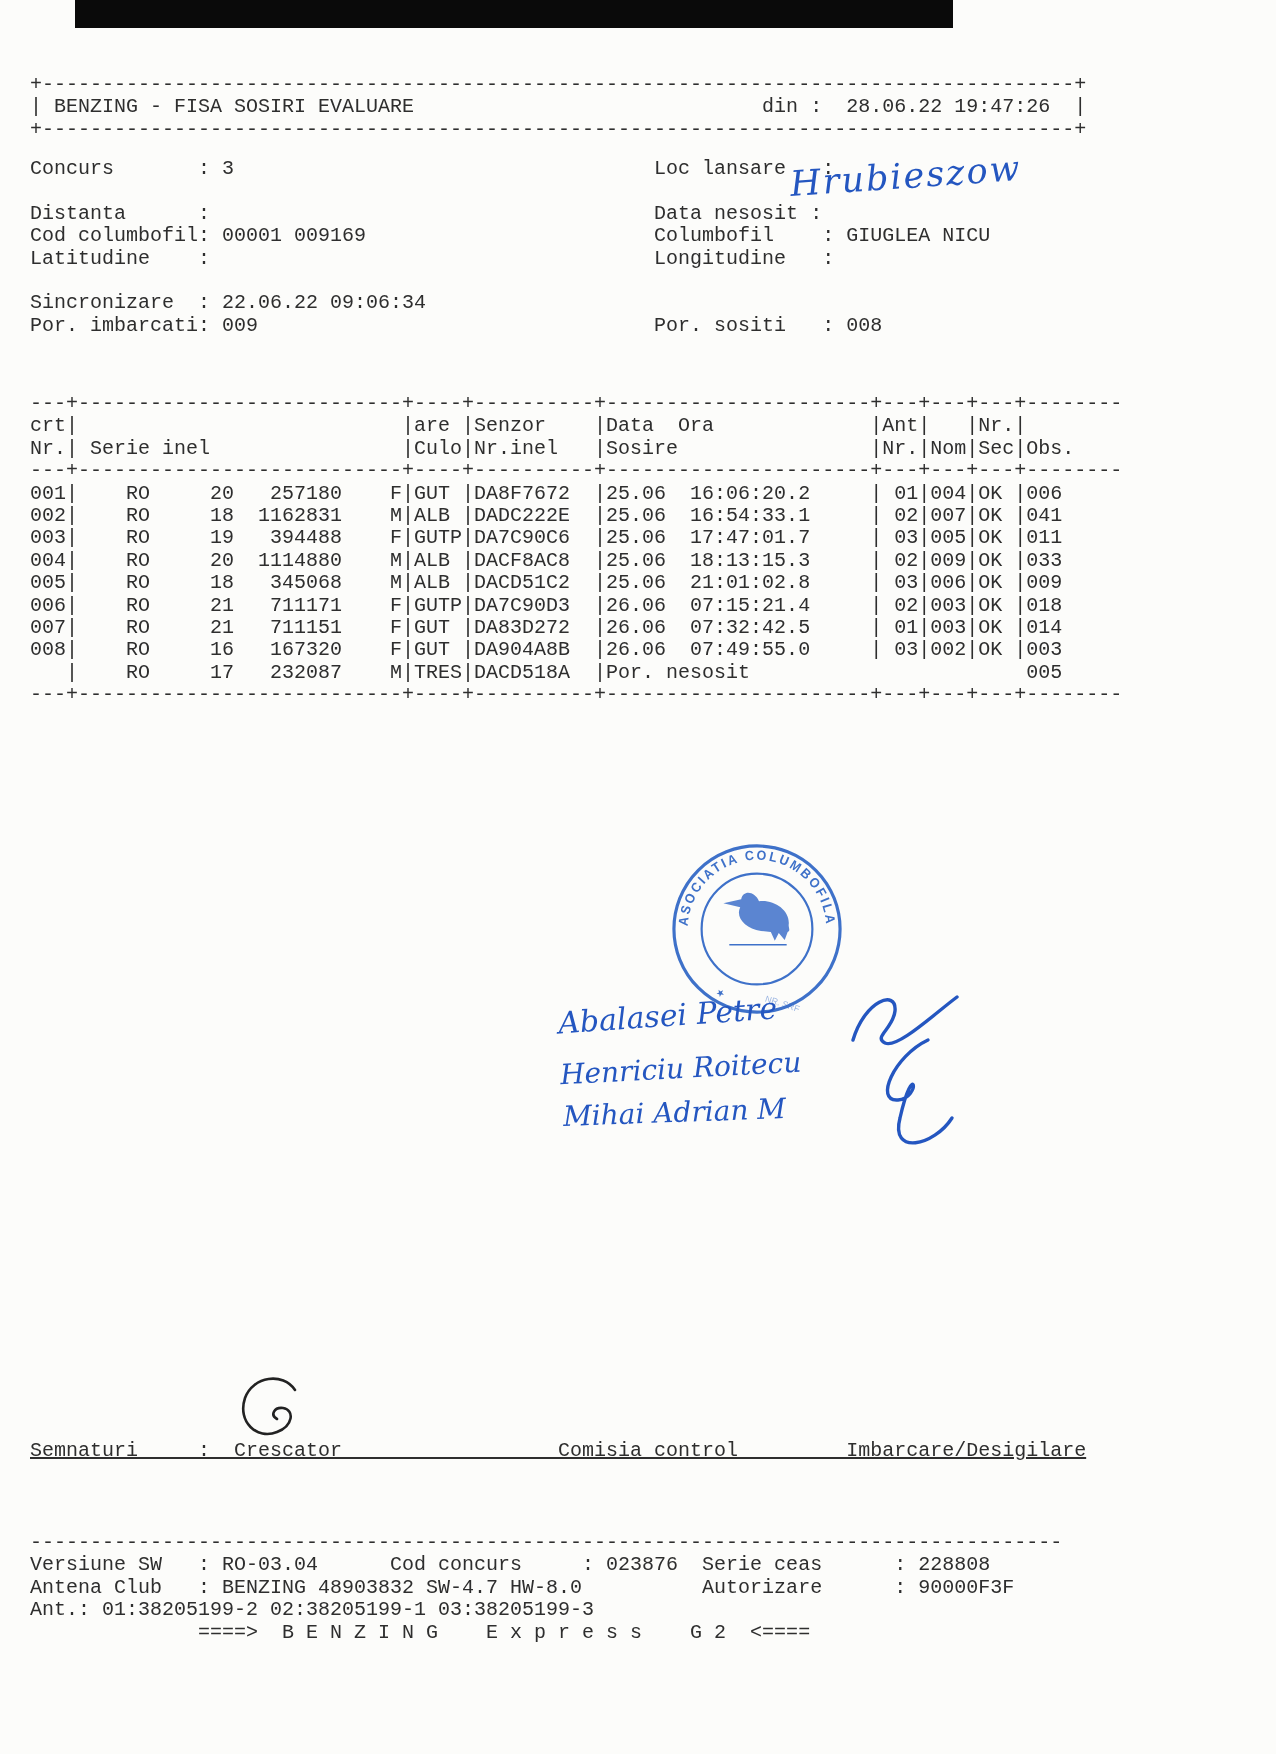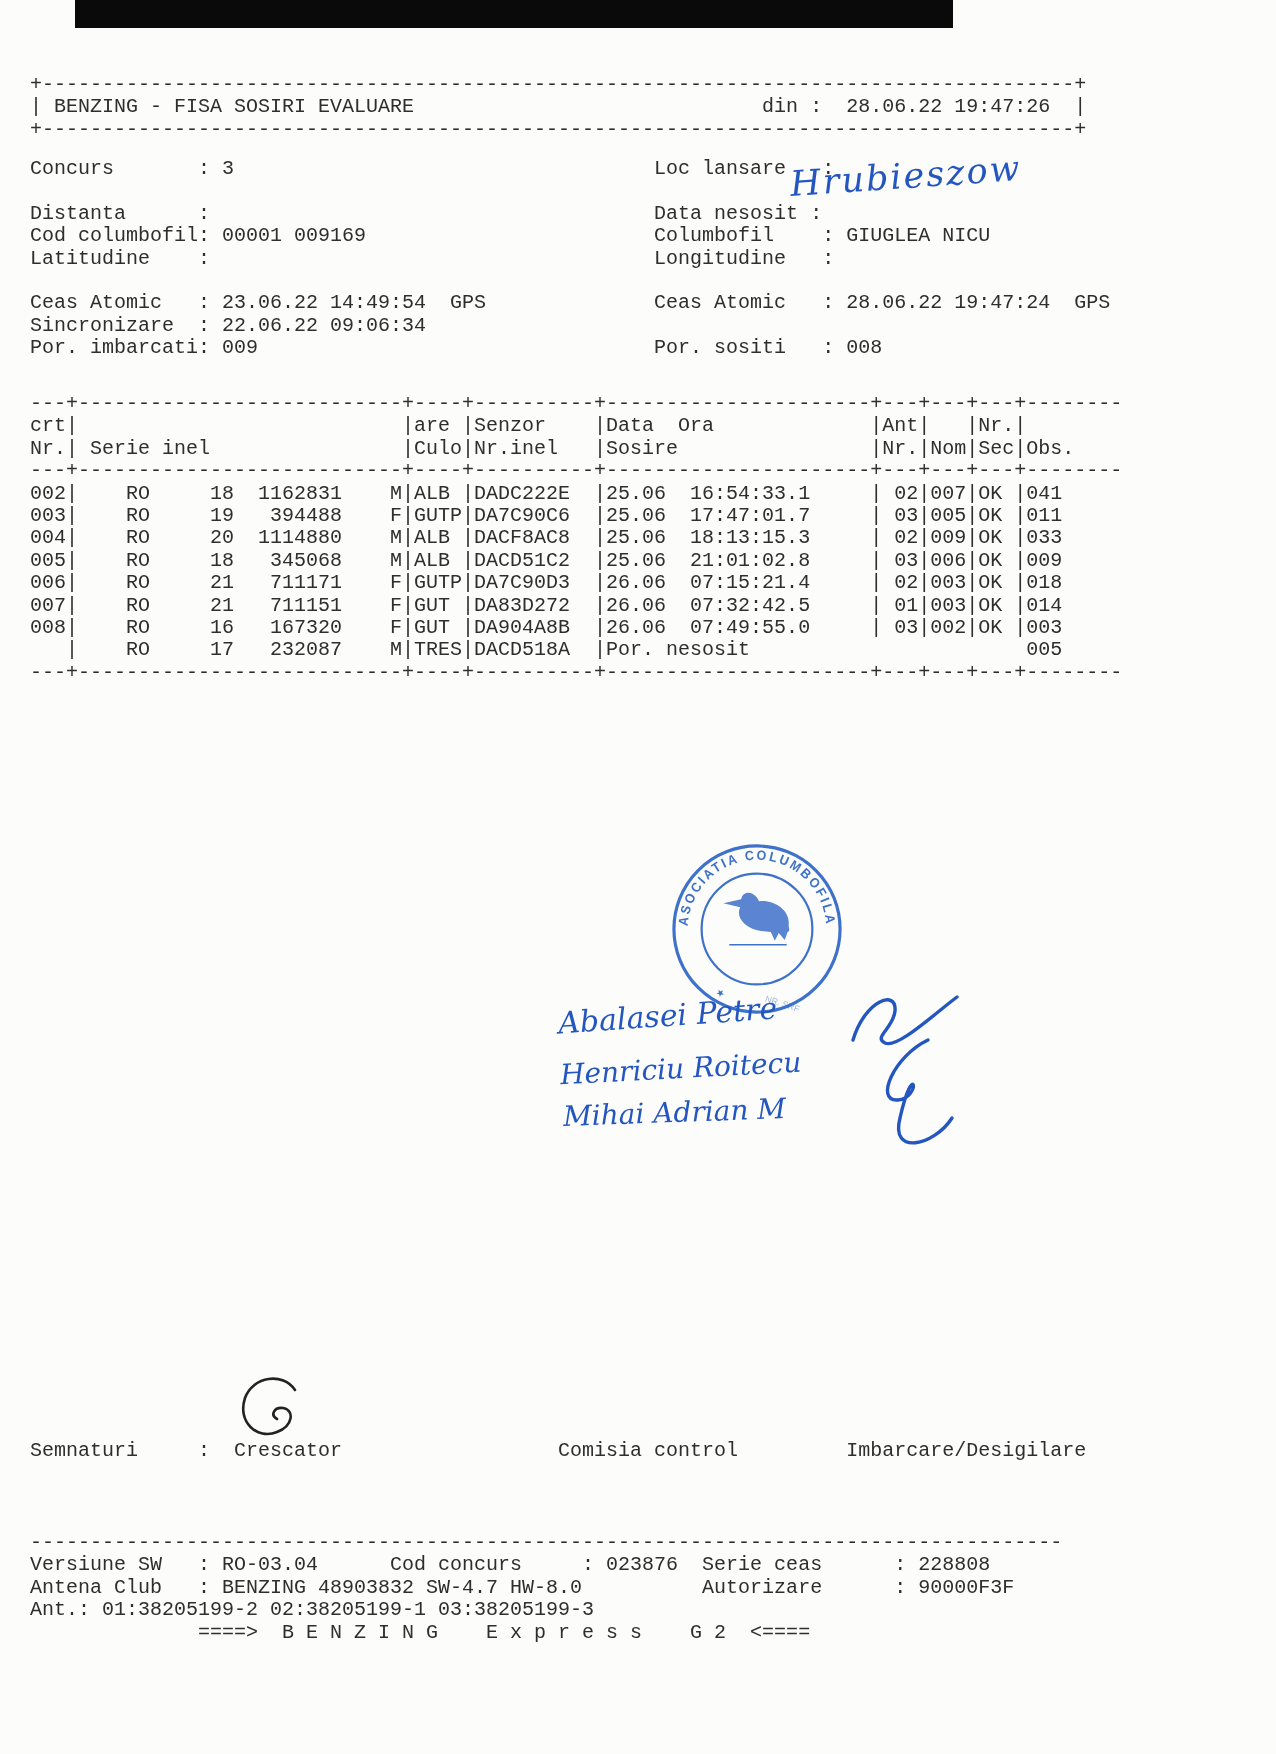--- a/index.html
+++ b/index.html
@@ -4,21 +4,21 @@
 <style>
   html,body{margin:0;padding:0;background:#e8e8e6;}
   .page{position:relative;width:1276px;height:1754px;background:#fcfcfa;overflow:hidden;
         font-family:"Liberation Mono","DejaVu Sans Mono",monospace;color:#2e2e2e;}
   .scanbar{position:absolute;left:75px;top:0;width:878px;height:28px;background:#0a0a0a;}
   .block{position:absolute;left:30px;}
   .ln{white-space:pre;font-size:20px;line-height:22.4px;height:22.4px;}
   #hdr{top:74px;}
   #info{top:158px;}
   #tbl{top:393px;}
-  #sem{top:1440px;}
+  #sem{top:1440px;text-decoration:underline;}
   #footer{top:1532px;}
   .hand{position:absolute;font-family:"DejaVu Serif",serif;font-style:italic;color:#2456c0;white-space:nowrap;}
   .hand-loc{left:790px;top:156px;font-size:35px;letter-spacing:2px;transform:rotate(-4deg);}
   .hand-sig1{left:558px;top:998px;font-size:30px;transform:rotate(-4deg);}
   .hand-sig2{left:560px;top:1052px;font-size:28px;transform:rotate(-3deg);}
   .hand-sig3{left:563px;top:1096px;font-size:28px;transform:rotate(-2deg);}
   .svgabs{position:absolute;}
   .stampwrap{left:668px;top:840px;width:178px;height:178px;opacity:0.9;}
   .flour1{left:845px;top:985px;}
   .flour2{left:858px;top:1030px;}
@@ -37,30 +37,30 @@
       <div class="ln">+--------------------------------------------------------------------------------------+</div>
     </div>
 
   <div class="block" id="info">
       <div class="ln">Concurs       : 3                                   Loc lansare   :</div>
       <div class="ln">                                                    </div>
       <div class="ln">Distanta      :                                     Data nesosit :</div>
       <div class="ln">Cod columbofil: 00001 009169                        Columbofil    : GIUGLEA NICU</div>
       <div class="ln">Latitudine    :                                     Longitudine   :</div>
       <div class="ln">                                                    </div>
-      <div class="ln">Ceas Atomic   : 23.06.22 14:49:54  GPS              Ceas Atomic   : 28.06.22 19:47:24  GPS</div>
       <div class="ln">Sincronizare  : 22.06.22 09:06:34                   </div>
       <div class="ln">Por. imbarcati: 009                                 Por. sositi   : 008</div>
     </div>
 
   <div class="block" id="tbl">
       <div class="ln">---+---------------------------+----+----------+----------------------+---+---+---+--------</div>
       <div class="ln">crt|                           |are |Senzor    |Data  Ora             |Ant|   |Nr.|</div>
       <div class="ln">Nr.| Serie inel                |Culo|Nr.inel   |Sosire                |Nr.|Nom|Sec|Obs.</div>
       <div class="ln">---+---------------------------+----+----------+----------------------+---+---+---+--------</div>
+      <div class="ln">001|    RO     20   257180    F|GUT |DA8F7672  |25.06  16:06:20.2     | 01|004|OK |006     </div>
       <div class="ln">002|    RO     18  1162831    M|ALB |DADC222E  |25.06  16:54:33.1     | 02|007|OK |041     </div>
       <div class="ln">003|    RO     19   394488    F|GUTP|DA7C90C6  |25.06  17:47:01.7     | 03|005|OK |011     </div>
       <div class="ln">004|    RO     20  1114880    M|ALB |DACF8AC8  |25.06  18:13:15.3     | 02|009|OK |033     </div>
       <div class="ln">005|    RO     18   345068    M|ALB |DACD51C2  |25.06  21:01:02.8     | 03|006|OK |009     </div>
       <div class="ln">006|    RO     21   711171    F|GUTP|DA7C90D3  |26.06  07:15:21.4     | 02|003|OK |018     </div>
       <div class="ln">007|    RO     21   711151    F|GUT |DA83D272  |26.06  07:32:42.5     | 01|003|OK |014     </div>
       <div class="ln">008|    RO     16   167320    F|GUT |DA904A8B  |26.06  07:49:55.0     | 03|002|OK |003     </div>
       <div class="ln">   |    RO     17   232087    M|TRES|DACD518A  |Por. nesosit                       005     </div>
       <div class="ln">---+---------------------------+----+----------+----------------------+---+---+---+--------</div>
     </div>

